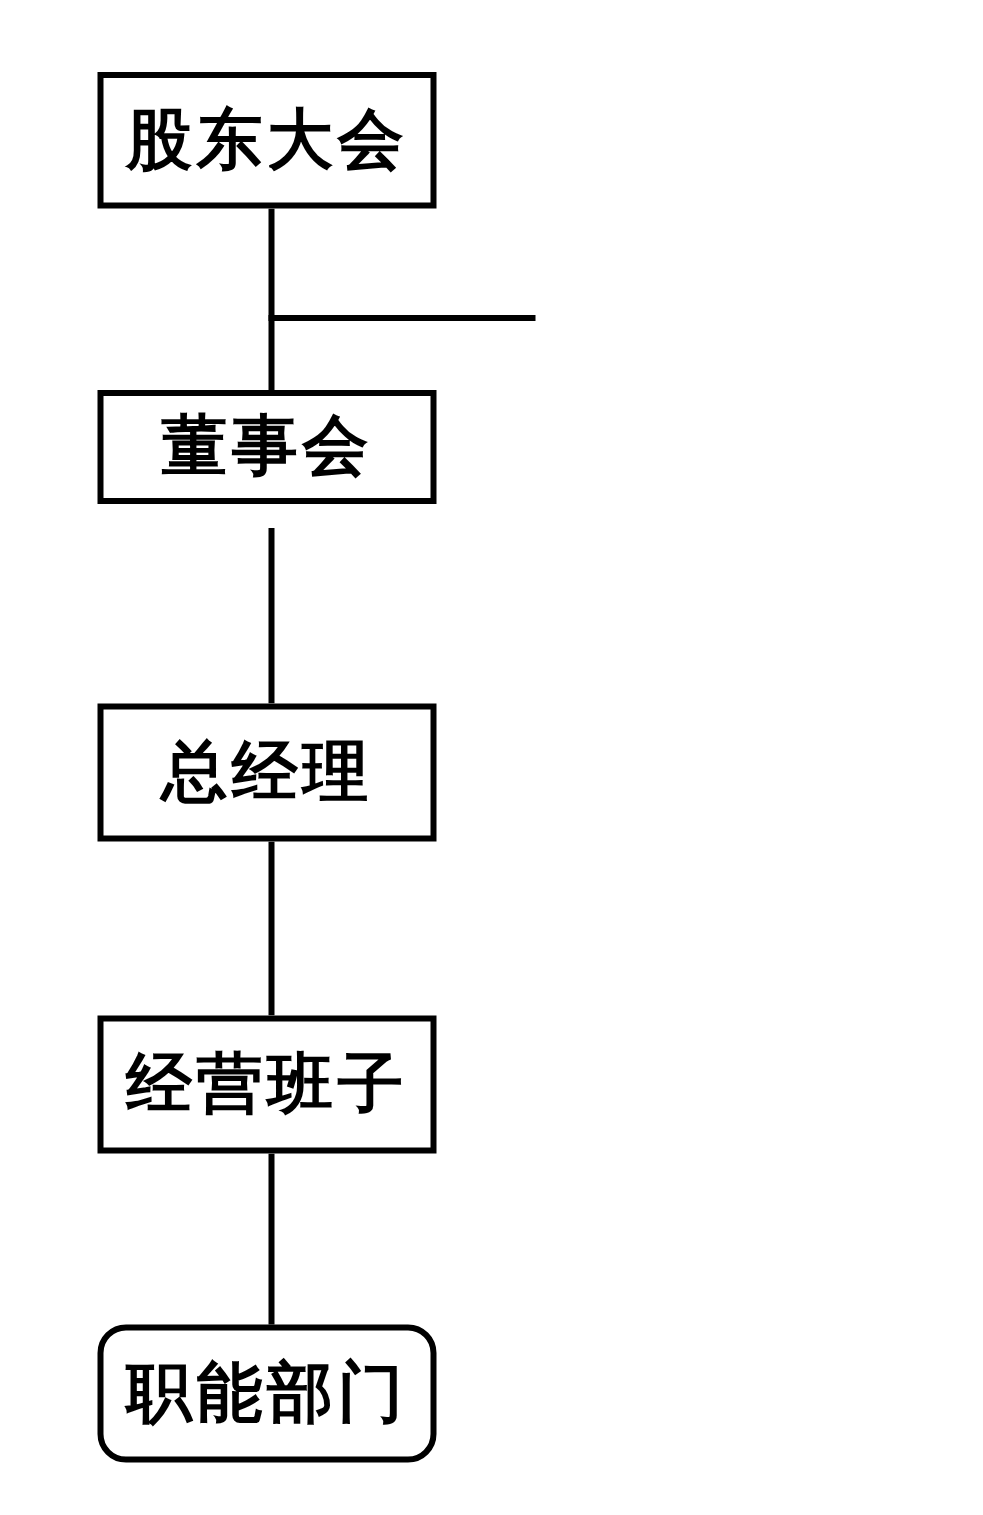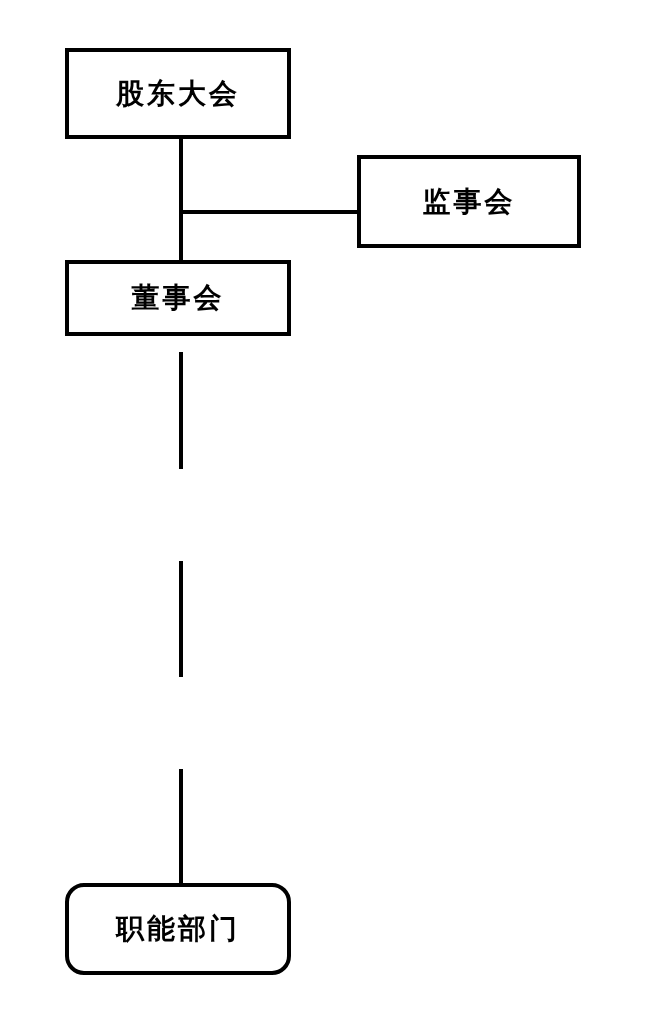--- a/index.html
+++ b/index.html
@@ -16,21 +16,21 @@
     overflow: hidden;
   }
   .node {
     position: absolute;
     box-sizing: border-box;
     border: 4px solid #000000;
     background: #ffffff;
     display: flex;
     align-items: center;
     justify-content: center;
-    font-size: 28px;
+    font-size: 44px;
     font-weight: bold;
     color: #000000;
     letter-spacing: 3px;
     line-height: 1;
   }
   .connector {
     position: absolute;
     background: #000000;
   }
   
@@ -53,21 +53,22 @@
 <div class="canvas">
 
   <div class="connector c-v1"></div>
   <div class="connector c-h1"></div>
   <div class="connector c-v2"></div>
   <div class="connector c-v3"></div>
   <div class="connector c-v4"></div>
 
   <div class="node n-shareholders">股东大会</div>
 
-  <div class="node n-supervisory">监事会</div>
 
   <div class="node n-board">董事会</div>
 
+  <div class="node n-gm">总经理</div>
 
+  <div class="node n-mgmt">经营班子</div>
 
   <div class="node n-func">职能部门</div>
 
 </div>
 
 </body></html>

